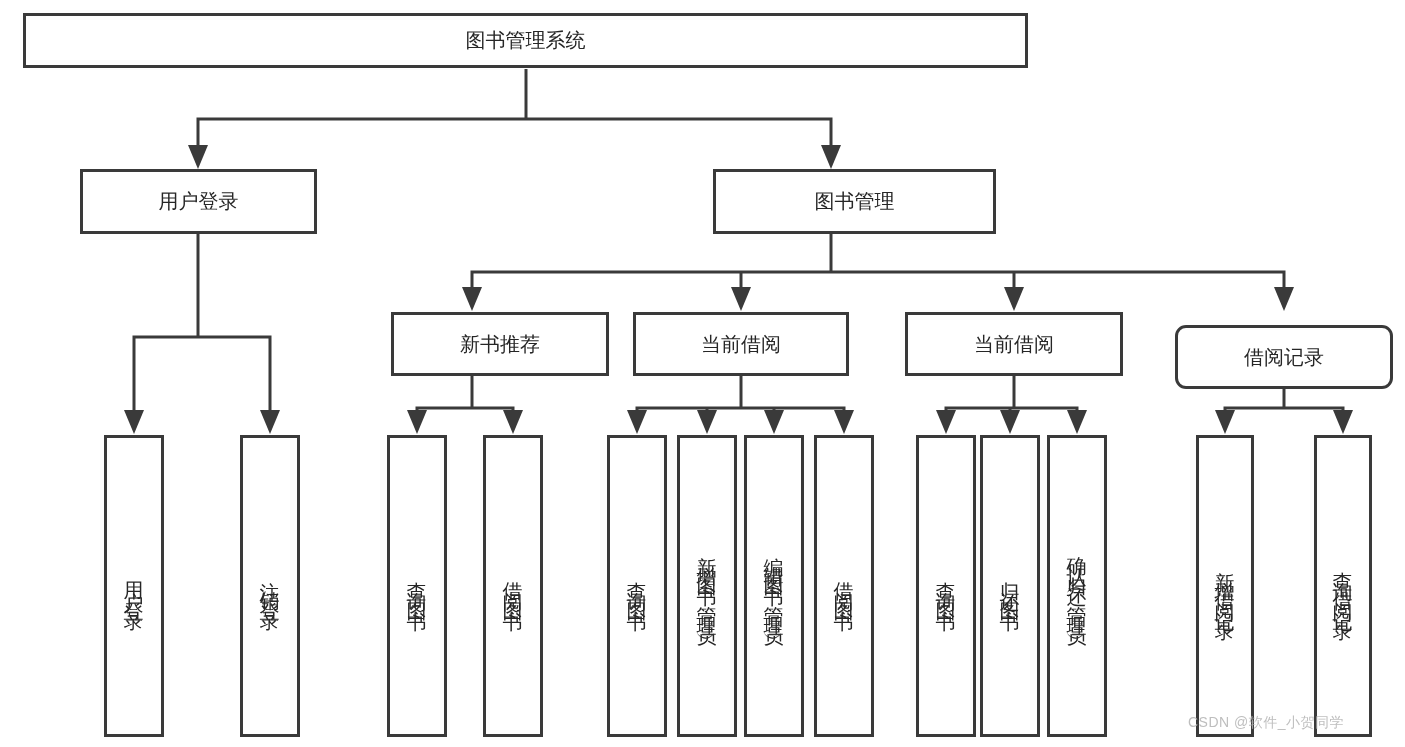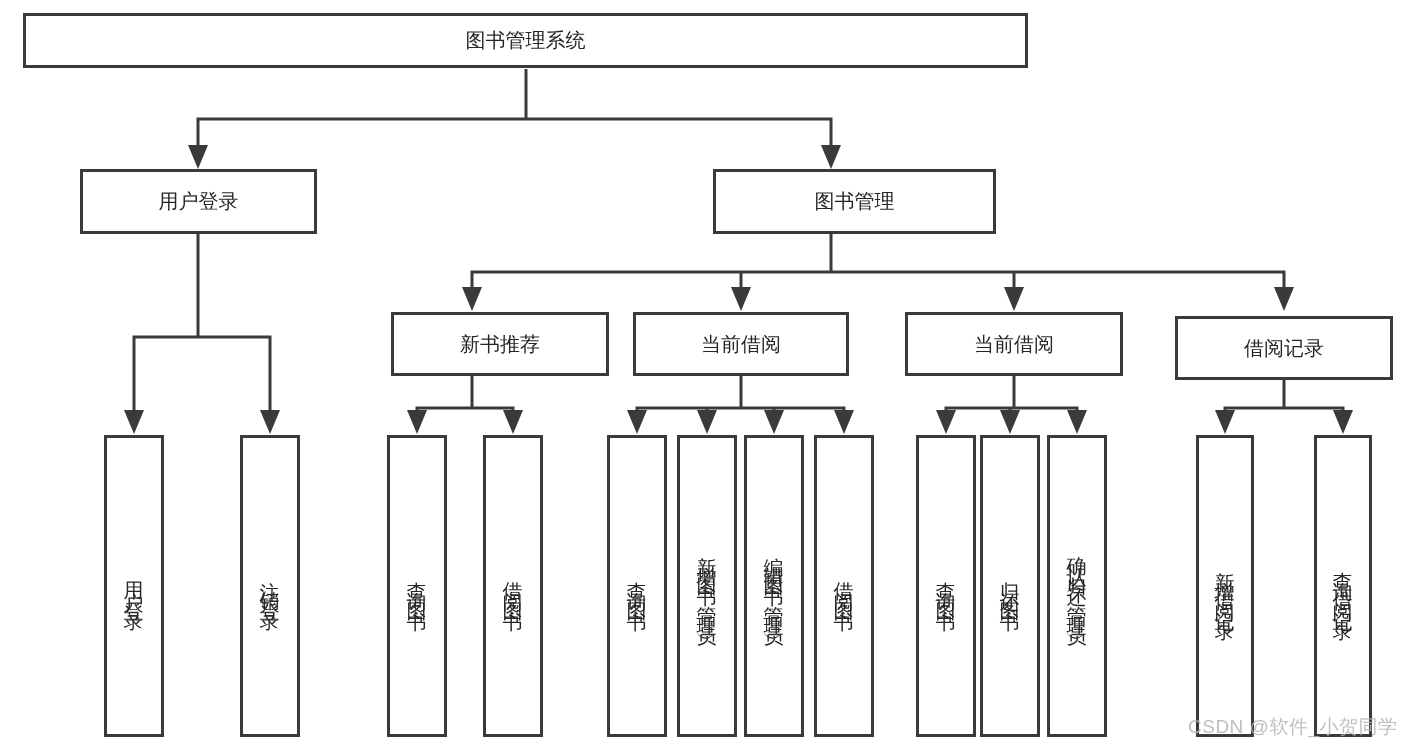--- a/index.html
+++ b/index.html
@@ -32,21 +32,21 @@
     writing-mode: vertical-rl;
     text-orientation: mixed;
     font-size: 20px;
     letter-spacing: 10px;
     line-height: 1;
   }
   .watermark {
     position: absolute;
     left: 1188px;
     top: 714px;
-    font-size: 19px;
+    font-size: 14px;
     color: #b3b3b3;
     letter-spacing: 0.5px;
     z-index: 3;
     opacity: 0.85;
     white-space: nowrap;
   }
 </style>
 </head>
 <body>
 
@@ -103,21 +103,21 @@
   </svg>
 
   <div class="node h" style="left:23px; top:13px; width:1005px; height:55px;">图书管理系统</div>
 
   <div class="node h" style="left:80px; top:169px; width:237px; height:65px;">用户登录</div>
   <div class="node h" style="left:713px; top:169px; width:283px; height:65px;">图书管理</div>
 
   <div class="node h" style="left:363px; top:312px; width:218px; height:64px;margin-left:28px;">新书推荐</div>
   <div class="node h" style="left:633px; top:312px; width:216px; height:64px;">当前借阅</div>
   <div class="node h" style="left:905px; top:312px; width:218px; height:64px;">当前借阅</div>
-  <div class="node h" style="left:1175px; top:316px; width:218px; height:64px;">借阅记录</div>
+  <div class="node h" style="left:1175px; top:325px; width:218px; height:64px;border-radius:11px;">借阅记录</div>
 
   <div class="node v" style="left:104px; top:435px; width:60px; height:302px;">用户登录</div>
   <div class="node v" style="left:240px; top:435px; width:60px; height:302px;">注销登录</div>
 
   <div class="node v" style="left:387px; top:435px; width:60px; height:302px;">查询图书</div>
   <div class="node v" style="left:483px; top:435px; width:60px; height:302px;">借阅图书</div>
 
   <div class="node v" style="left:607px; top:435px; width:60px; height:302px;">查询图书</div>
   <div class="node v" style="left:677px; top:435px; width:60px; height:302px;">新增图书（管理员）</div>
   <div class="node v" style="left:744px; top:435px; width:60px; height:302px;">编辑图书（管理员）</div>

